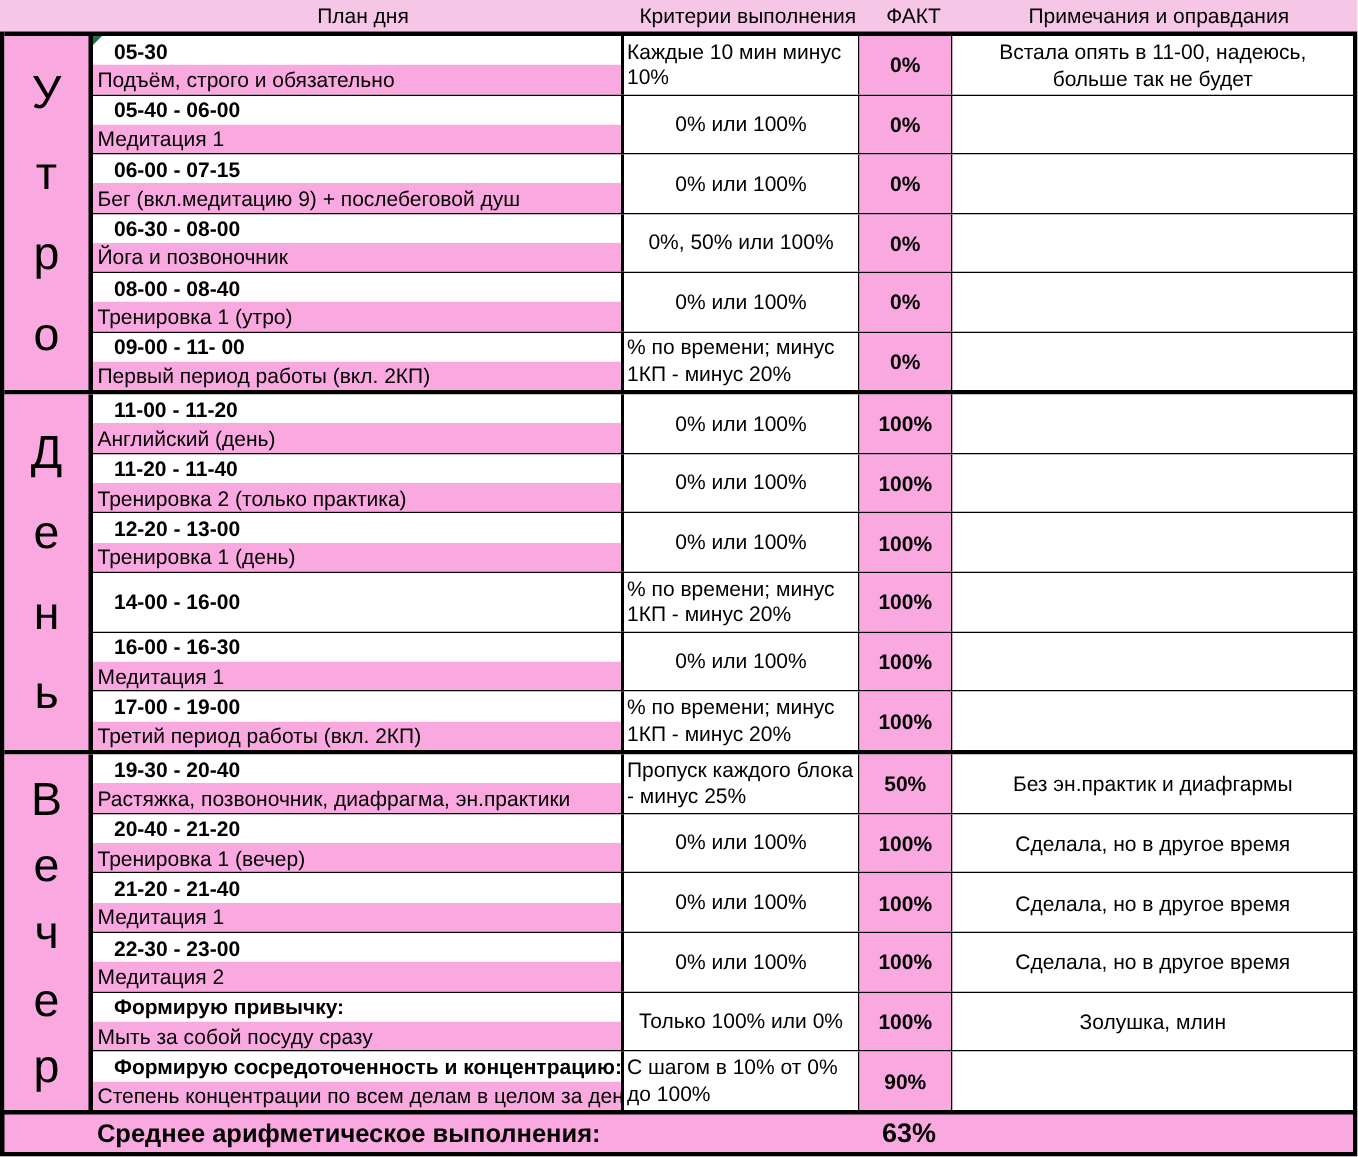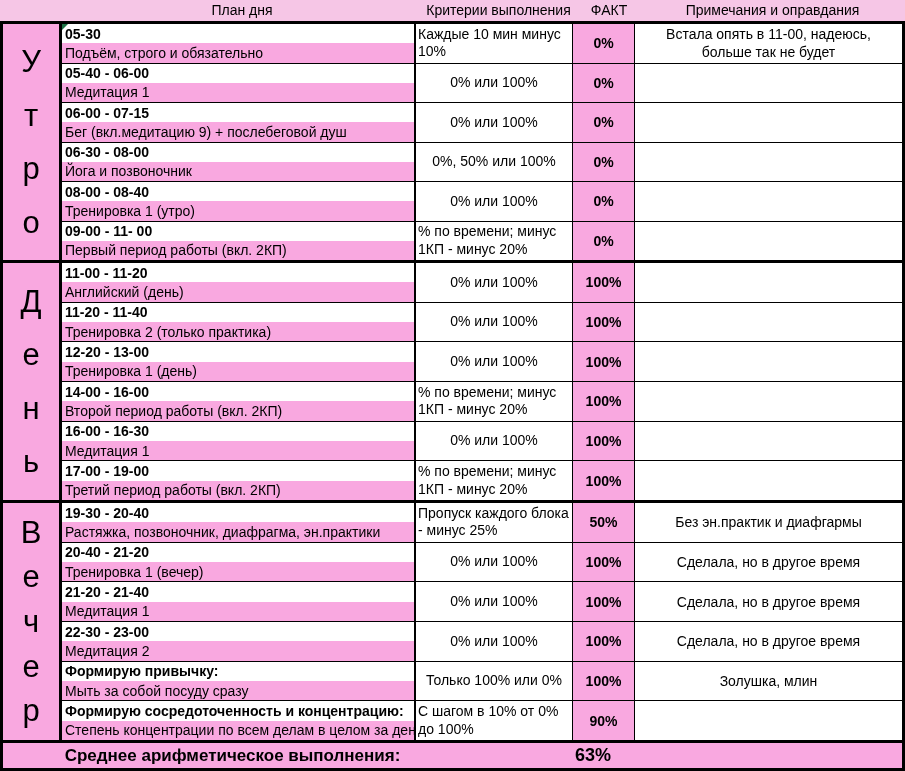--- a/index.html
+++ b/index.html
@@ -24,41 +24,41 @@
   .section.s2 { height: 240px; }
   .section-label { width: 59px; background: #f9a8e0; border-right: 3px solid #000;
                    display: flex; flex-direction: column; justify-content: space-evenly;
                    align-items: center; font-size: 31px; line-height: 1; }
   .rows { flex: 1; display: flex; flex-direction: column; }
   .block { flex: 1 1 0; display: flex; border-bottom: 1px solid #000; min-height: 0; }
   .block:last-child { border-bottom: none; }
 
   .plan-cell { width: 354px; border-right: 2px solid #000; display: flex; flex-direction: column; }
   .time-row { flex: 1 1 0; background: #fff; display: flex; align-items: center;
-              padding-left: 3px; font-weight: bold; font-size: 14px; white-space: nowrap;
+              padding-left: 14px; font-weight: bold; font-size: 14px; white-space: nowrap;
               overflow: hidden; position: relative; }
   .activity-row { flex: 1 1 0; background: #f9a8e0; display: flex; align-items: center;
                   padding-left: 3px; font-size: 14px; white-space: nowrap; overflow: hidden; }
 
   .criteria-cell { width: 157px; border-right: 1px solid #000; background: #fff;
                    display: flex; align-items: center; justify-content: center;
                    text-align: left; font-size: 14px; line-height: 1.25; padding: 0 2px; }
   .fact-cell { width: 62px; border-right: 1px solid #000; background: #f9a8e0;
                display: flex; align-items: center; justify-content: center;
                font-weight: bold; font-size: 14px; }
   .notes-cell { flex: 1; background: #fff; display: flex; align-items: center;
                 justify-content: center; text-align: center; font-size: 14px;
                 line-height: 1.3; padding: 0 6px; }
 
   
   .footer { height: 31px; background: #f9a8e0; border: 3px solid #000; position: relative; }
   .footer-label { position: absolute; left: 0; top: 0; width: 459px; height: 37px;
                   line-height: 25px; text-align: center; font-weight: bold; font-size: 17px; }
   .footer-value { position: absolute; left: 572px; top: 0; width: 62px; height: 25px;
-                  line-height: 25px; text-align: left; font-weight: bold; font-size: 18px; }
+                  line-height: 25px; text-align: center; font-weight: bold; font-size: 18px; }
 
   
   .corner-marker { position: absolute; left: 0; top: 0; width: 0; height: 0;
                    border-top: 6px solid #1e7145; border-right: 6px solid transparent; }
   .letter { display: block; }
 </style>
 </head>
 <body>
 
 <div class="sheet">
@@ -167,21 +167,20 @@
       <div class="time-row">12-20 - 13-00</div>
       <div class="activity-row">Тренировка 1 (день)</div>
     </div>
     <div class="criteria-cell">0% или 100%</div>
     <div class="fact-cell">100%</div>
     <div class="notes-cell"></div>
   </div>
           <div class="block">
     <div class="plan-cell">
       <div class="time-row">14-00 - 16-00</div>
-      <div class="activity-row">Второй период работы (вкл. 2КП)</div>
     </div>
     <div class="criteria-cell">% по времени; минус 1КП - минус 20%</div>
     <div class="fact-cell">100%</div>
     <div class="notes-cell"></div>
   </div>
           <div class="block">
     <div class="plan-cell">
       <div class="time-row">16-00 - 16-30</div>
       <div class="activity-row">Медитация 1</div>
     </div>

